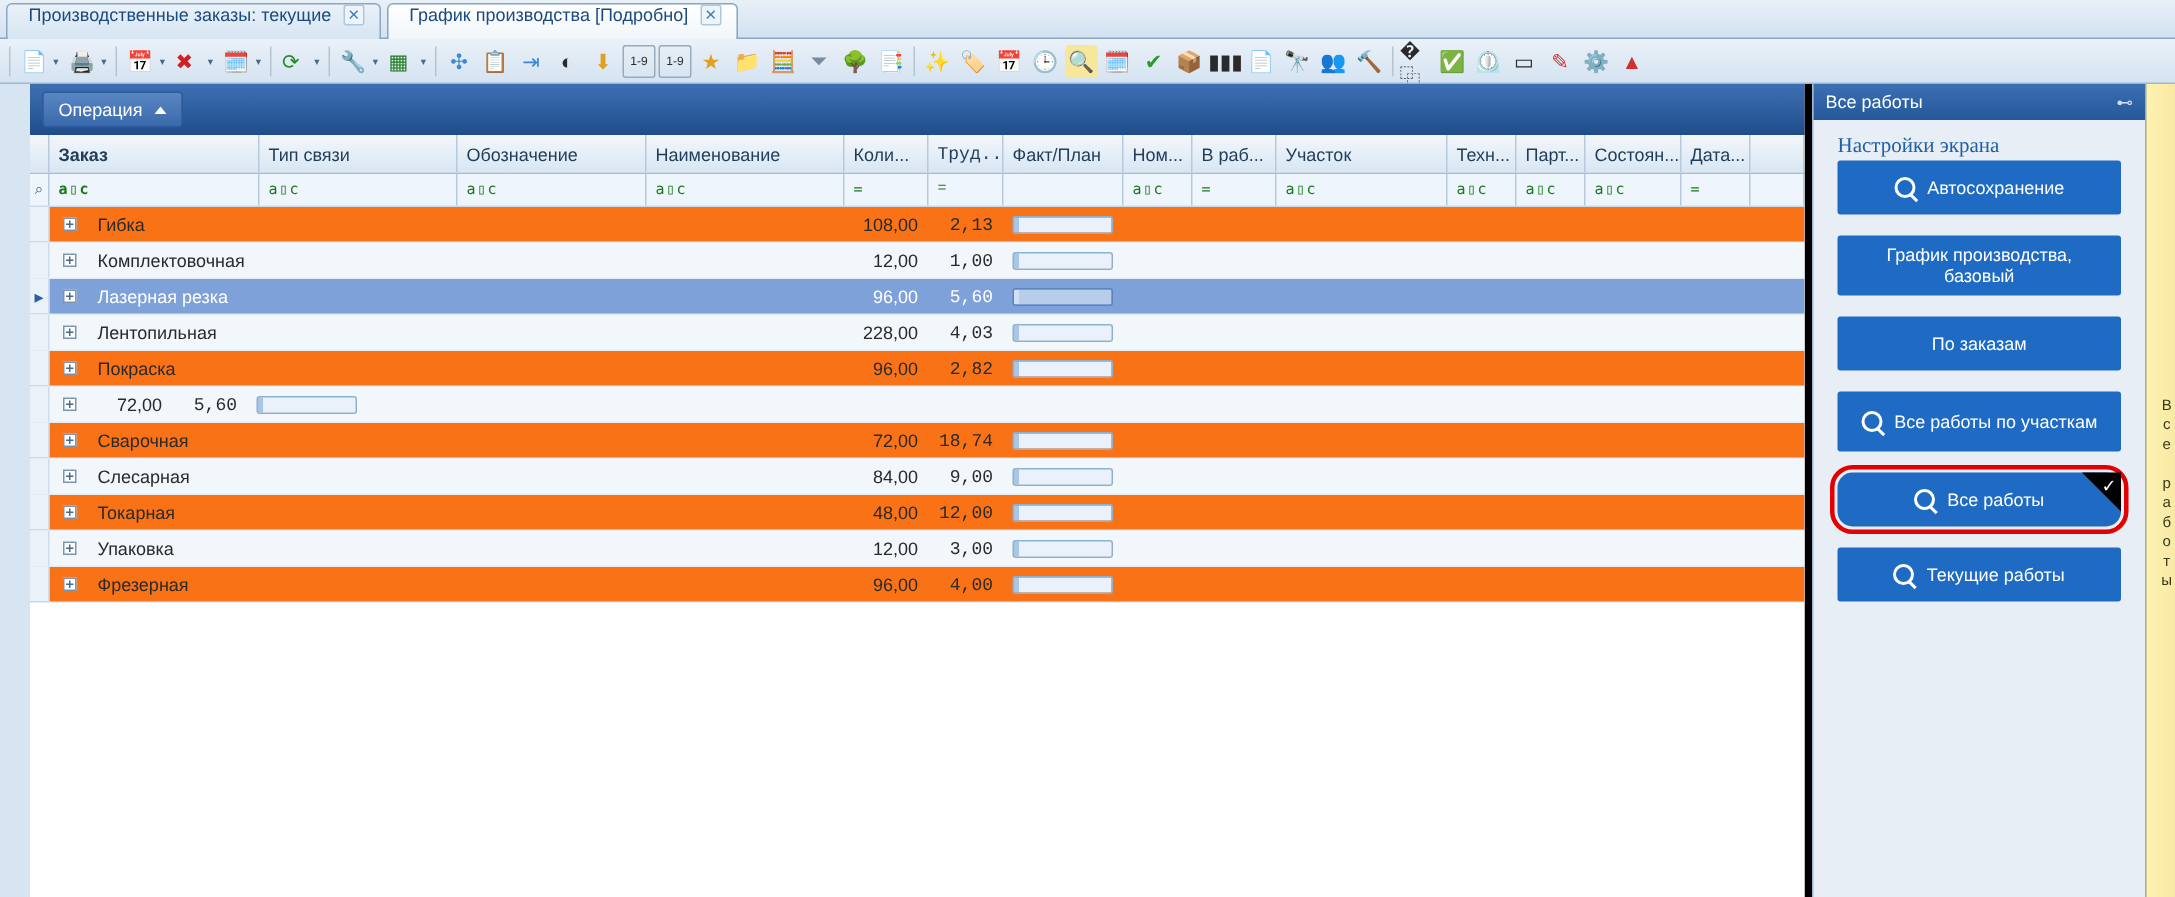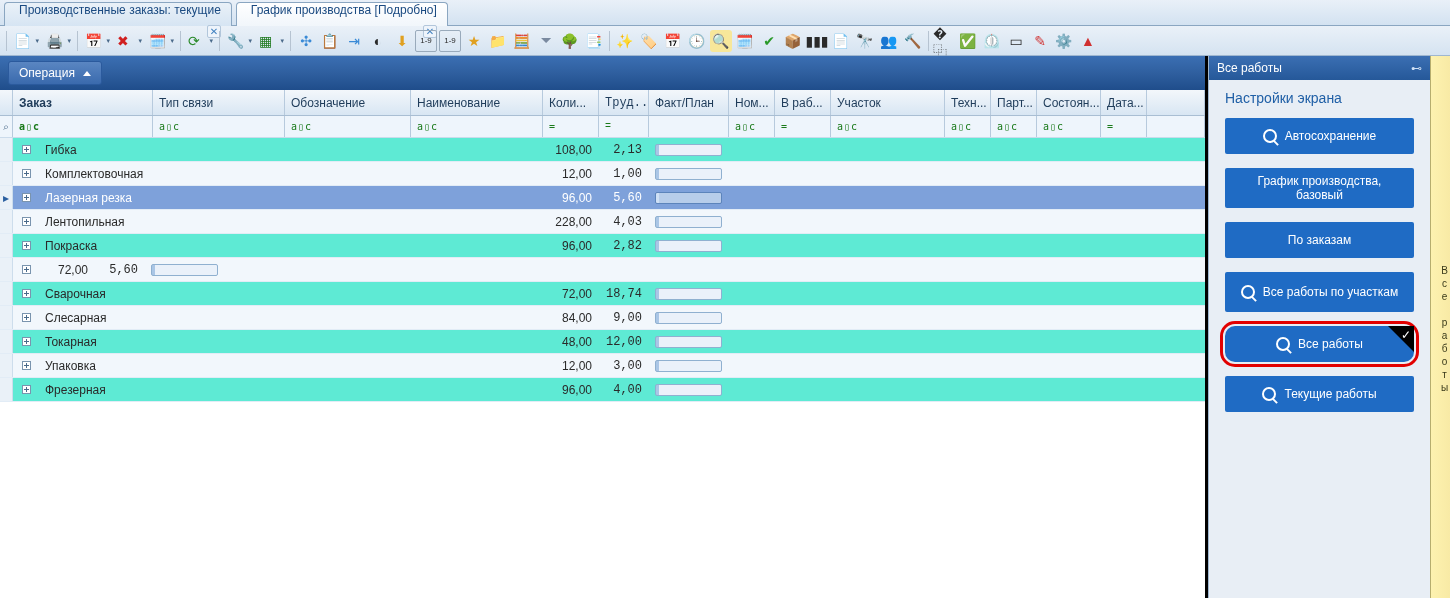--- a/index.html
+++ b/index.html
@@ -16,32 +16,31 @@
   .tabs {
     display: flex;
     height: 26px;
     background: linear-gradient(to bottom, #e9f0f8 0%, #d3e2f1 100%);
     padding-top: 2px;
     padding-left: 4px;
     gap: 4px;
     border-bottom: 1px solid #8aa6c1;
   }
   .tab {
-    display: flex; align-items: flex-end;
+    display: flex; align-items: flex-start;
     height: 24px;
     padding: 0 10px 0 14px;
     background: linear-gradient(to bottom, #eaf1f8, #d6e5f3);
     border: 1px solid #8aa6c1;
     border-bottom: none;
     border-radius: 4px 4px 0 0;
     color: #1a4a81;
     gap: 8px;
     cursor: pointer;
     font-size: 12px;
-    flex-direction: column;
   }
   .tab.active {
     background: linear-gradient(to bottom, #ffffff, #f1f6fb);
   }
   .tab .close-x { color: #4080c0; font-size: 10px; border: 1px solid #b2c6db; width:14px; height:14px; display:flex;align-items:center;justify-content:center; border-radius:2px; background:#eef4fb;}
   
   .toolbar {
     height: 30px;
     background: linear-gradient(to bottom, #eaf1f8, #d5e3f1);
     border-bottom: 1px solid #9fb7d0;
@@ -61,22 +60,23 @@
   .tsep { width:1px; height: 20px; background:#b6c3d1; margin: 0 2px;}
   
   .main {
     display: flex;
     height: calc(598px - 26px - 30px);
   }
   .grid-area {
     flex: 1 1 auto;
     display: flex; flex-direction: column;
     background: #fff;
-    border-right: 3px solid #000000;
+    border-right: 5px solid #000000;
     min-width: 0;
+    margin-left: 20px;
   }
   
   .group-panel {
     height: 34px;
     background: linear-gradient(to bottom, #3b6fb3 0%, #2f5f9f 50%, #1f4d8b 100%);
     display: flex; align-items: center;
     padding-left: 8px;
   }
   .group-chip {
     display: inline-flex; align-items: center;
@@ -119,21 +119,21 @@
   
   .gutter { width: 13px; flex: none; border-right: 1px solid #b7cadd; background:inherit;}
   .filter-icon-cell { width:13px; flex:none; display:flex;align-items:center;justify-content:center; border-right:1px solid #b7cadd; color:#4a6a8a;}
   
   .rows { flex: 1 1 auto; overflow: auto; background:#fff;}
   .row {
     display: flex;
     height: 24px;
     border-bottom: 1px solid #e2ecf6;
     align-items: stretch;
-    background: #5eead4;
+    background: #f97316;
   }
   .row.alt { background: #f2f7fc; }
   .row.selected { background: #7ea1da; color: #fff; }
   .row .cell {
     border-right: 1px solid transparent;
     display: flex; align-items: center;
     padding: 0 6px;
     overflow: hidden; text-overflow: ellipsis; white-space: nowrap;
   }
   .row .expand {
@@ -170,21 +170,21 @@
     height: 24px;
     background: linear-gradient(to bottom,#3b6fb3 0%, #255899 100%);
     color: #fff;
     display: flex; align-items: center;
     padding: 0 8px;
     font-size: 12px;
     justify-content: space-between;
   }
   .rp-header .pin { font-size: 11px; color:#cfe0f5; cursor:pointer;}
   .rp-body { padding: 10px 16px; overflow:auto;}
-  .rp-subtitle { color:#1f5fa6; font-size: 14px; margin-bottom: 12px; }
+  .rp-subtitle { color:#1f5fa6; font-size: 14px; margin-bottom: 1px; font-family: Liberation Serif, serif; }
   .settings-btn {
     display: flex; align-items: center; justify-content: center;
     gap: 8px;
     height: 36px;
     background: #1f6bc4;
     color: #fff;
     border-radius: 2px;
     margin-bottom: 14px;
     cursor: pointer;
     padding: 6px 10px;

